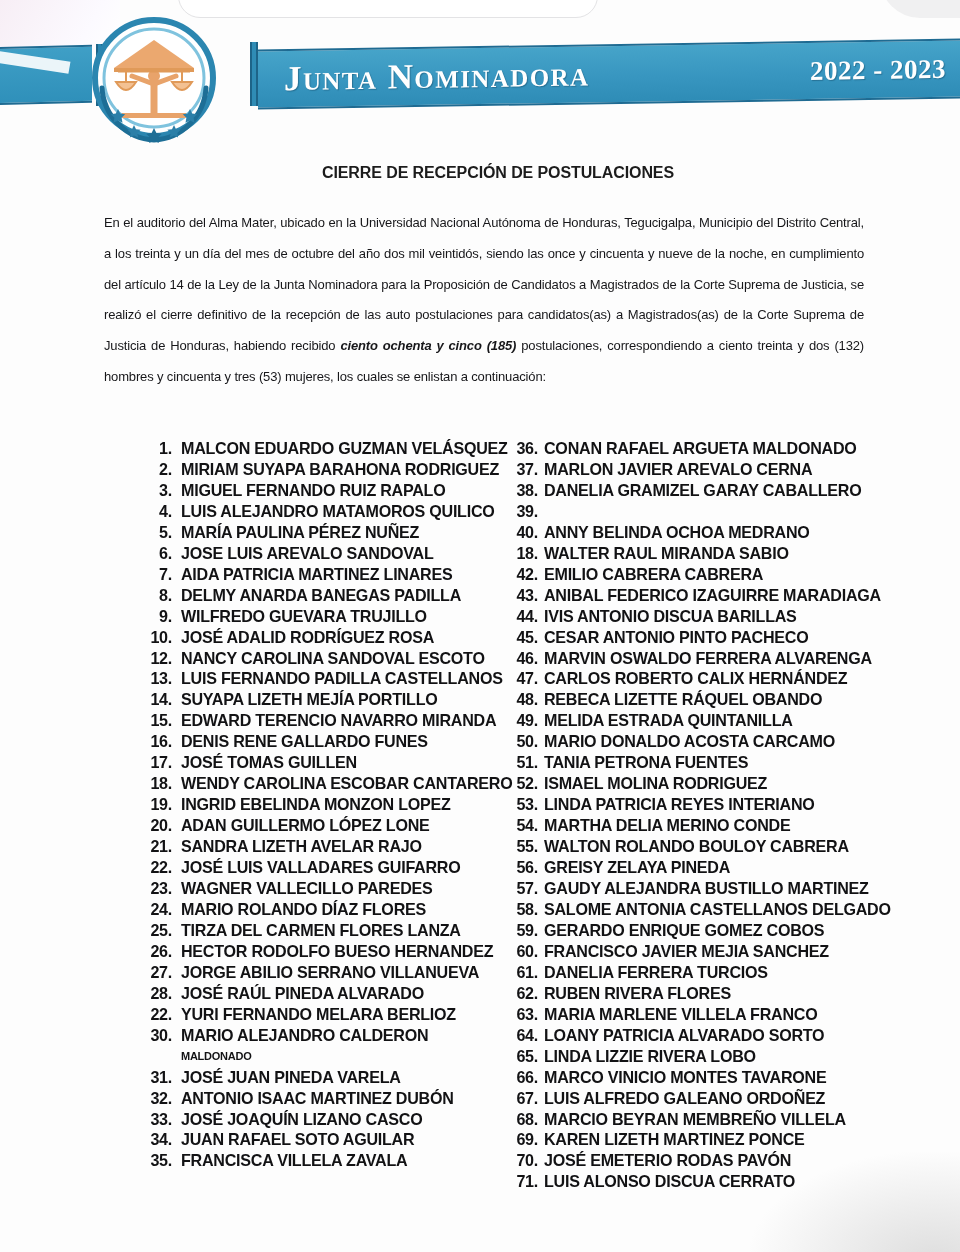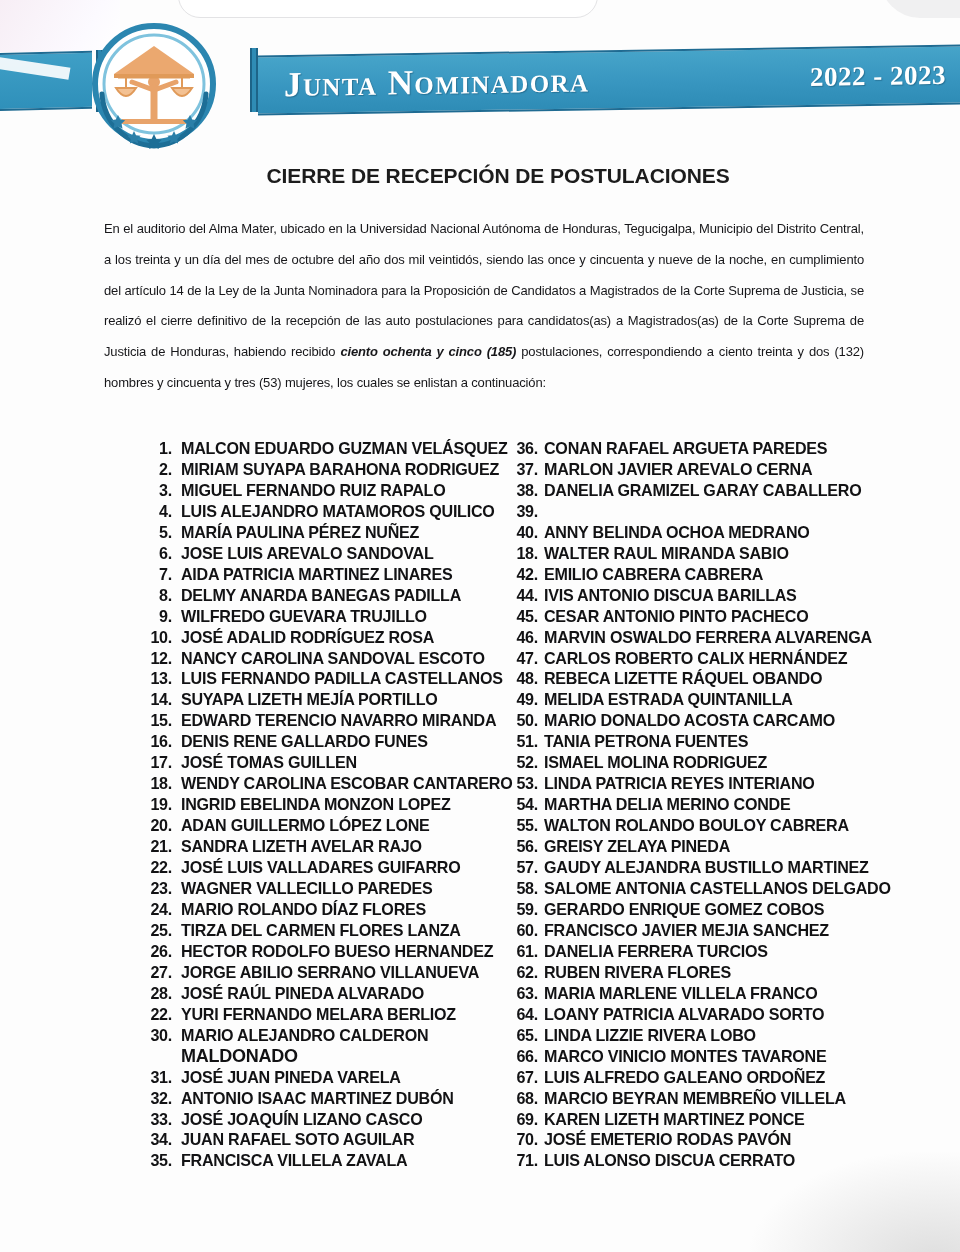--- a/index.html
+++ b/index.html
@@ -49,21 +49,21 @@
     position: absolute;
     bottom: -20px; right: -20px;
     width: 230px; height: 120px;
     background: radial-gradient(ellipse at 80% 90%, #dedede 0%, rgba(255,255,255,0) 72%);
     z-index: 1;
   }
 
   
   #header {
     position: absolute;
-    top: 6px; left: 0;
+    top: 0; left: 0;
     width: 888px; height: 150px;
     z-index: 3;
   }
 
   
   .banner-stub {
     position: absolute;
     top: 46px; left: -6px;
     width: 98px; height: 58px;
     background: linear-gradient(180deg, #3f9fc6 0%, #2f90ba 100%);
@@ -152,21 +152,21 @@
   #doc-body {
     position: absolute;
     top: 150px; left: 0;
     width: 960px;
     z-index: 4;
     padding: 0 96px 0 104px;
   }
 
   .doc-title {
     text-align: center;
-    font-size: 21px;
+    font-size: 16px;
     font-weight: bold;
     color: #1c1c1c;
     letter-spacing: -0.1px;
     margin: 14px 0 0 0;
     padding-left: 28px;
   }
 
   .doc-paragraph {
     margin-top: 26px;
     font-size: 13px;
@@ -210,21 +210,21 @@
     flex: 0 0 auto;
     text-align: right;
     font-weight: bold;
   }
   .list-col.left  .item-num { width: 26px; margin-right: 9px; }
   .list-col.right .item-num { width: 26px; margin-right: 6px; }
   .item-name { flex: 0 0 auto; }
   .item-cont {
     padding-left: 35px;
     font-weight: bold;
-    font-size: 18px;
+    font-size: 11px;
     line-height: 20.95px;
     color: #121214;
     letter-spacing: -0.25px;
   }
 </style>
 </head>
 <body>
 
 <div id="page">
 
@@ -420,21 +420,21 @@
           <span class="item-name">JUAN RAFAEL SOTO AGUILAR</span>
         </li>
         <li class="list-item">
           <span class="item-num">35.</span>
           <span class="item-name">FRANCISCA VILLELA ZAVALA</span>
         </li>
       </ol>
     <ol class="list-col right" id="col-right">
         <li class="list-item">
           <span class="item-num">36.</span>
-          <span class="item-name">CONAN RAFAEL ARGUETA PAREDES</span>
+          <span class="item-name">CONAN RAFAEL ARGUETA MALDONADO</span>
         </li>
         <li class="list-item">
           <span class="item-num">37.</span>
           <span class="item-name">MARLON JAVIER AREVALO CERNA</span>
         </li>
         <li class="list-item">
           <span class="item-num">38.</span>
           <span class="item-name">DANELIA GRAMIZEL GARAY CABALLERO</span>
         </li>
         <li class="list-item">
@@ -446,20 +446,24 @@
         </li>
         <li class="list-item">
           <span class="item-num">18.</span>
           <span class="item-name">WALTER RAUL MIRANDA SABIO</span>
         </li>
         <li class="list-item">
           <span class="item-num">42.</span>
           <span class="item-name">EMILIO CABRERA CABRERA</span>
         </li>
         <li class="list-item">
+          <span class="item-num">43.</span>
+          <span class="item-name">ANIBAL FEDERICO IZAGUIRRE MARADIAGA</span>
+        </li>
+        <li class="list-item">
           <span class="item-num">44.</span>
           <span class="item-name">IVIS ANTONIO DISCUA BARILLAS</span>
         </li>
         <li class="list-item">
           <span class="item-num">45.</span>
           <span class="item-name">CESAR ANTONIO PINTO PACHECO</span>
         </li>
         <li class="list-item">
           <span class="item-num">46.</span>
           <span class="item-name">MARVIN OSWALDO FERRERA ALVARENGA</span>

